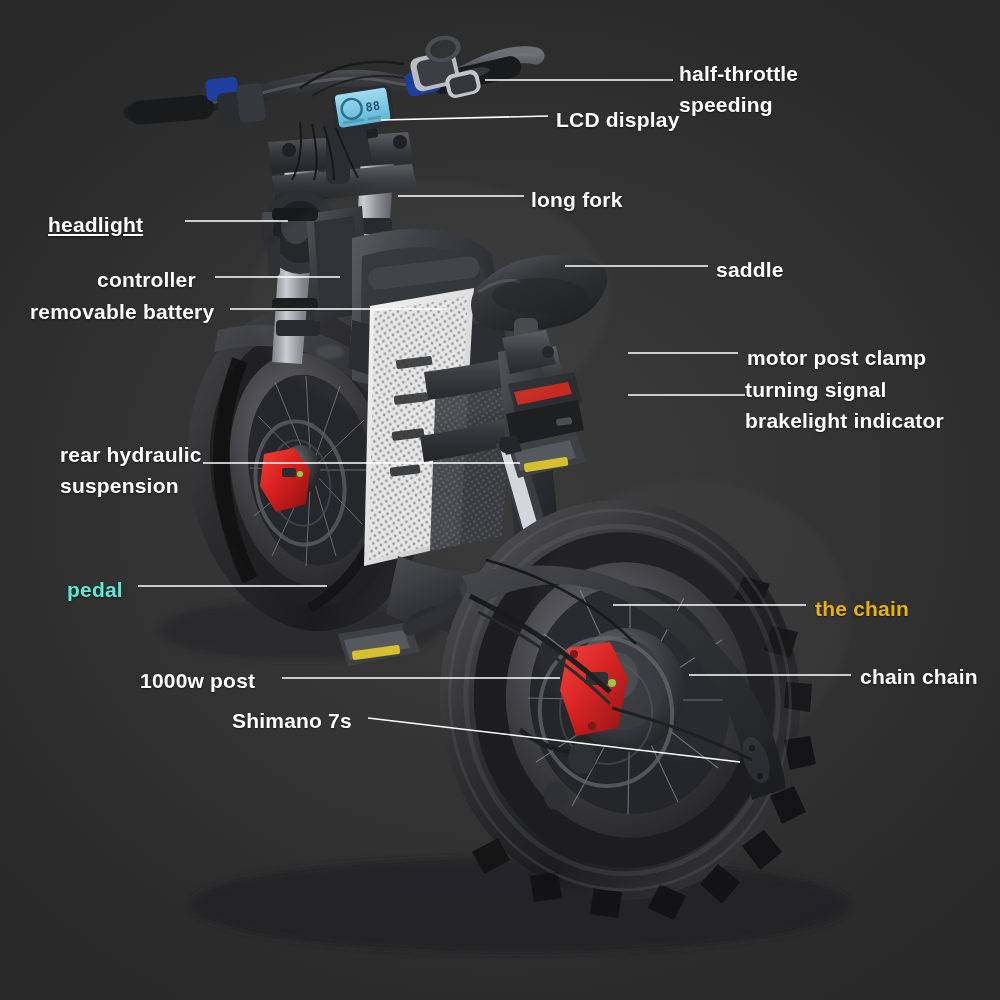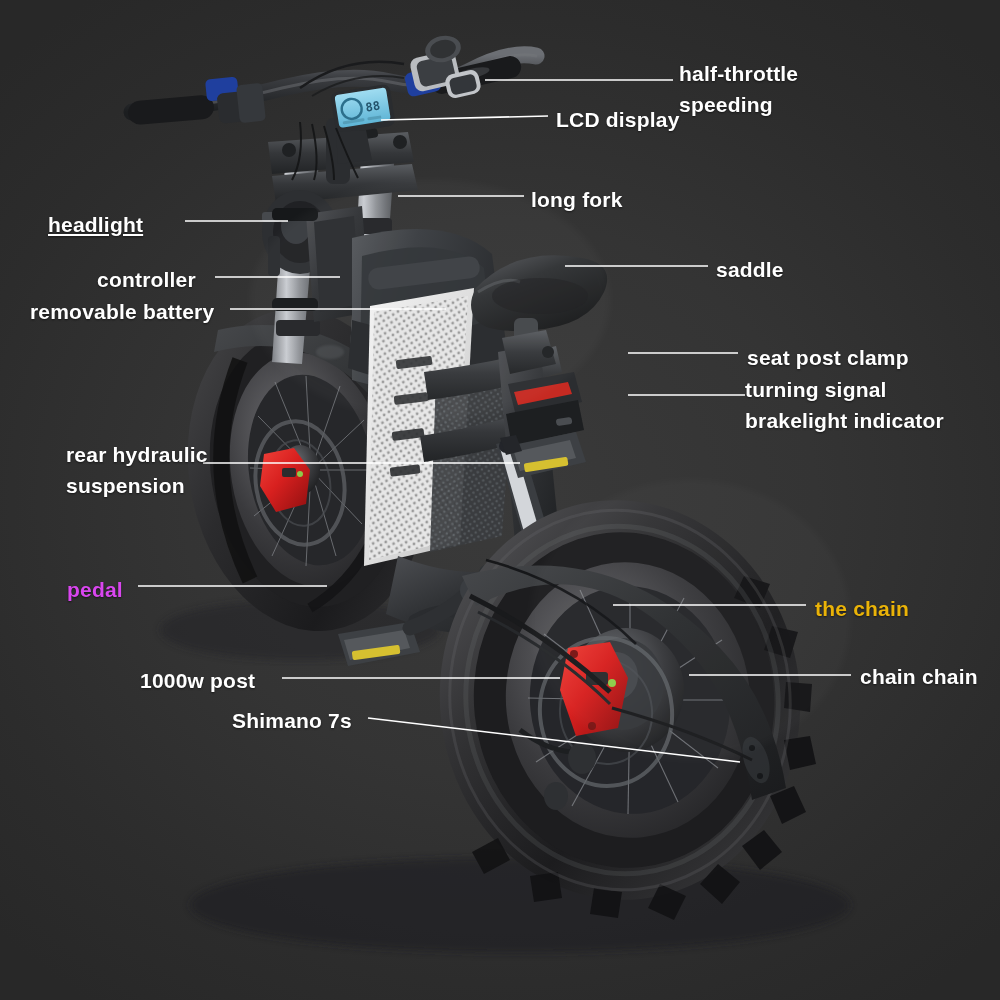--- a/index.html
+++ b/index.html
@@ -444,24 +444,24 @@
 
   <div id="label-layer">
       <div class="callout-label" style="top: 58px; color: rgb(255, 255, 255); left: 679px;">half-throttle
 speeding</div>
       <div class="callout-label" style="top: 104px; color: rgb(255, 255, 255); left: 556px;">LCD display</div>
       <div class="callout-label" style="top: 184px; color: rgb(255, 255, 255); left: 531px;">long fork</div>
       <div class="callout-label right-align" style="top: 209px; color: rgb(255, 255, 255); left: 48px; width: auto; padding-left: 0px; text-align: left; text-decoration: underline;">headlight</div>
       <div class="callout-label" style="top: 254px; color: rgb(255, 255, 255); left: 716px;">saddle</div>
       <div class="callout-label right-align" style="top: 264px; color: rgb(255, 255, 255); left: 97px; width: auto; padding-left: 0px; text-align: left;">controller</div>
       <div class="callout-label right-align" style="top: 296px; color: rgb(255, 255, 255); left: 30px; width: auto; padding-left: 0px; text-align: left;">removable battery</div>
-      <div class="callout-label" style="top: 342px; color: rgb(255, 255, 255); left: 747px;">seat post clamp</div>
+      <div class="callout-label" style="top: 342px; color: rgb(255, 255, 255); left: 747px;">motor post clamp</div>
       <div class="callout-label" style="top: 374px; color: rgb(255, 255, 255); left: 745px;">turning signal
 brakelight indicator</div>
-      <div class="callout-label right-align" style="top: 439px; color: rgb(255, 255, 255); left: 66px; width: auto; padding-left: 0px; text-align: left;">rear hydraulic
+      <div class="callout-label right-align" style="top: 439px; color: rgb(255, 255, 255); left: 60px; width: auto; padding-left: 0px; text-align: left;">rear hydraulic
 suspension</div>
-      <div class="callout-label right-align" style="top: 574px; color: #d946ef; left: 67px; width: auto; padding-left: 0px; text-align: center;">pedal</div>
+      <div class="callout-label right-align" style="top: 574px; color: #5eead4; left: 67px; width: auto; padding-left: 0px; text-align: center;">pedal</div>
       <div class="callout-label" style="top: 593px; color: #eab308; left: 815px;">the chain</div>
       <div class="callout-label" style="top: 661px; color: rgb(255, 255, 255); left: 860px;">chain chain</div>
       <div class="callout-label right-align" style="top: 665px; color: rgb(255, 255, 255); left: 140px; width: auto; padding-left: 0px; text-align: left;">1000w post</div>
       <div class="callout-label right-align" style="top: 705px; color: rgb(255, 255, 255); left: 232px; width: auto; padding-left: 0px; text-align: right;">Shimano 7s</div>
     </div>
 </div>
 
 </body></html>

